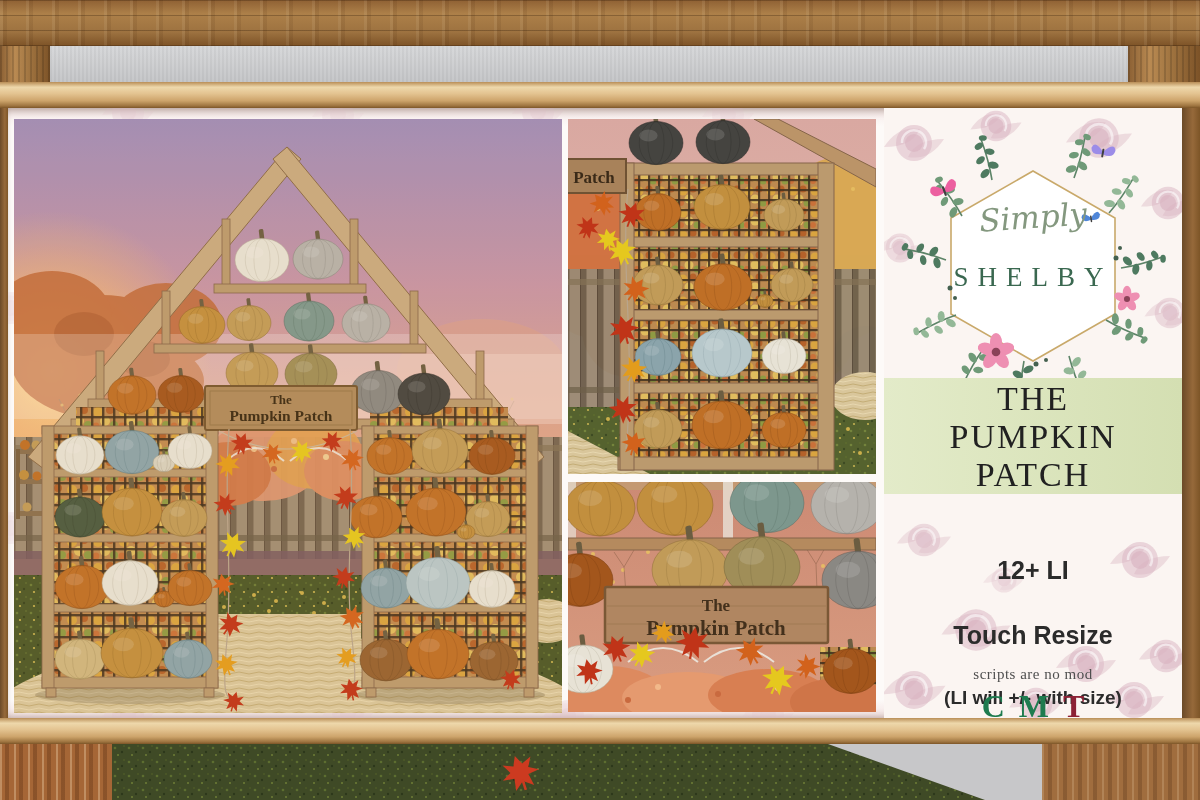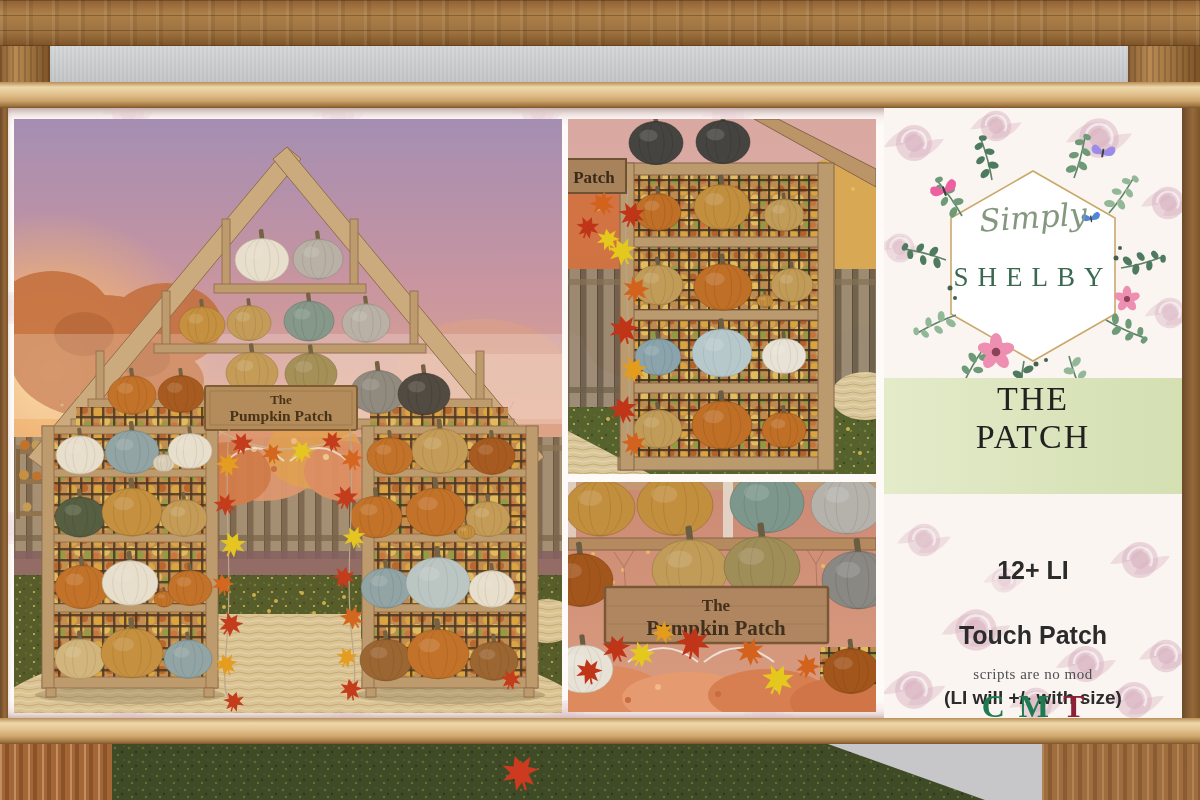--- a/index.html
+++ b/index.html
@@ -942,26 +942,27 @@
           <use href="#bfly" transform="translate(219,44) rotate(10) scale(1.1)" fill="#9c8ce8"></use>
           <use href="#bfly" transform="translate(207,110) rotate(-8) scale(.85)" fill="#4f86d8"></use>
         </g>
       </svg>
 
       <div class="abs logo-script">Simply</div>
       <div class="abs logo-name">SHELBY</div>
 
       <div class="abs title-band">
         <div class="title-line">THE</div>
+        <div class="title-line">PUMPKIN</div>
         <div class="title-line">PATCH</div>
       </div>
 
       <div class="abs info-block">
         <div class="info-a">12+ LI</div>
-        <div class="info-a2">Touch Patch</div>
+        <div class="info-a2">Touch Resize</div>
         <div class="info-b">(LI will +/- with size)</div>
         
         
         
       </div>
 
       <div class="abs perms">
         <span style="color: rgb(30, 123, 79);">C</span><span style="color: rgb(30, 123, 79);">M</span><span style="color: rgb(141, 34, 54);">T</span>
       </div>
       <div class="abs perm-note">scripts are no mod</div>

